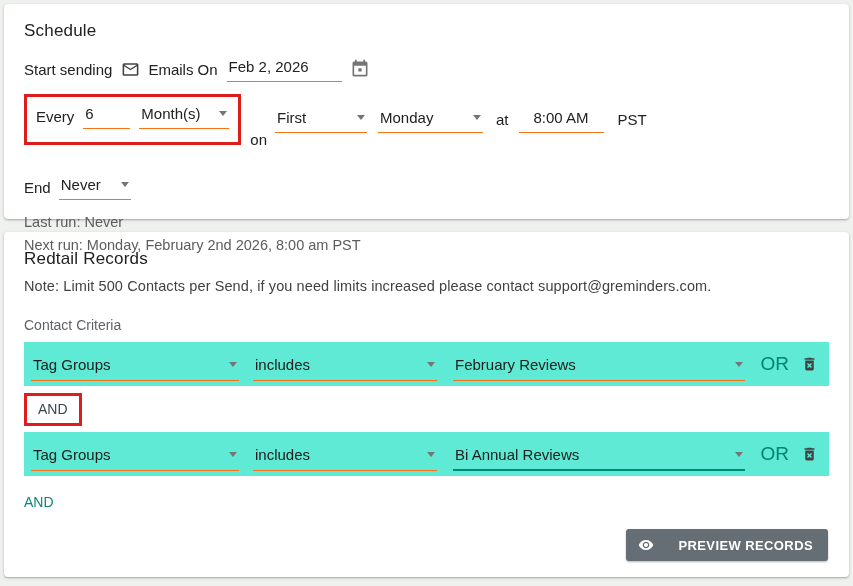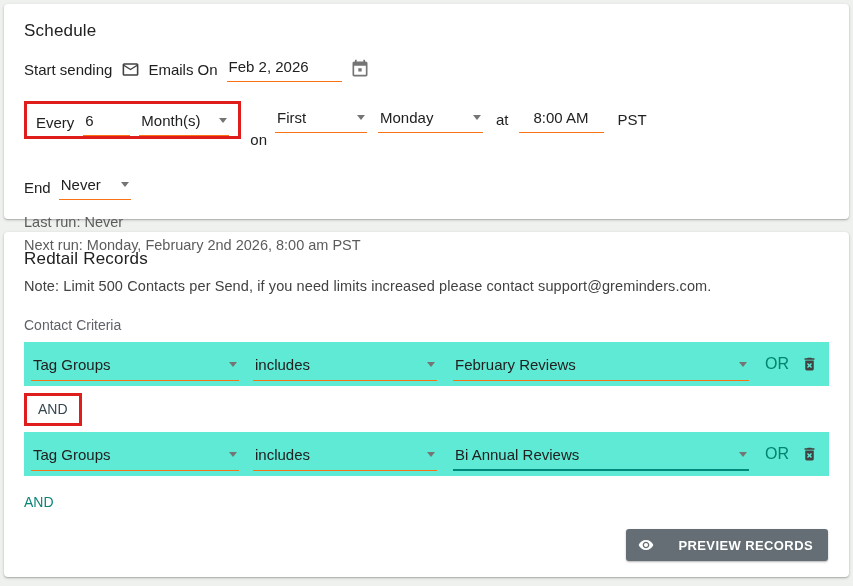--- a/index.html
+++ b/index.html
@@ -36,40 +36,40 @@
   .caret {
     width: 0; height: 0; flex: none;
     border-left: 4.5px solid transparent;
     border-right: 4.5px solid transparent;
     border-top: 5px solid #757575;
     margin-left: 6px;
   }
   .red-box {
     border: 3px solid #e01d1d;
     display: inline-flex; align-items: center;
-    padding: 6px 9px 0 9px;
+    padding: 6px 9px 13px 9px;
   }
   .run-text { font-size: 14.5px; color: #5c5c5c; }
 
   .note { font-size: 14.5px; color: #424242; margin-top: 9px; letter-spacing: .1px; }
   .criteria-label { font-size: 14px; color: #5f6368; margin-top: 23px; }
 
   .crit-row {
     background: #5eead4;
     height: 44px;
     display: flex; align-items: center;
     margin-top: 9px;
     padding: 0 11px 0 7px;
   }
   .crit-row .u-select { padding-bottom: 7px; position: relative; top: 3px; }
   .sel-field { width: 208px; margin-right: 14px; }
   .sel-op    { width: 184px; margin-right: 16px; }
   .sel-value { flex: 1 1 auto; margin-right: 16px; }
   .sel-value.focused { border-bottom: 2px solid #00897b; padding-bottom: 6px; gap: 28px; }
-  .or-link { font-size: 16px; color: #00836f; margin-right: 12px; cursor: pointer; }
+  .or-link { font-size: 19px; color: #00836f; margin-right: 12px; cursor: pointer; }
   .and-link { font-size: 14px; color: #0c8577; }
   .and-dark { font-size: 14px; color: #37474f; }
   .and-wrap { margin-top: 7px; height: 33px; display: flex; align-items: center; }
   .and-after { margin-top: 17px; }
 
   .btn-row { display: flex; justify-content: flex-end; margin-top: 18px; padding-right: 1px; }
   .preview-btn {
     background: #656e74; color: #ffffff;
     border: none; border-radius: 3px;
     font-family: "Liberation Sans", sans-serif;

